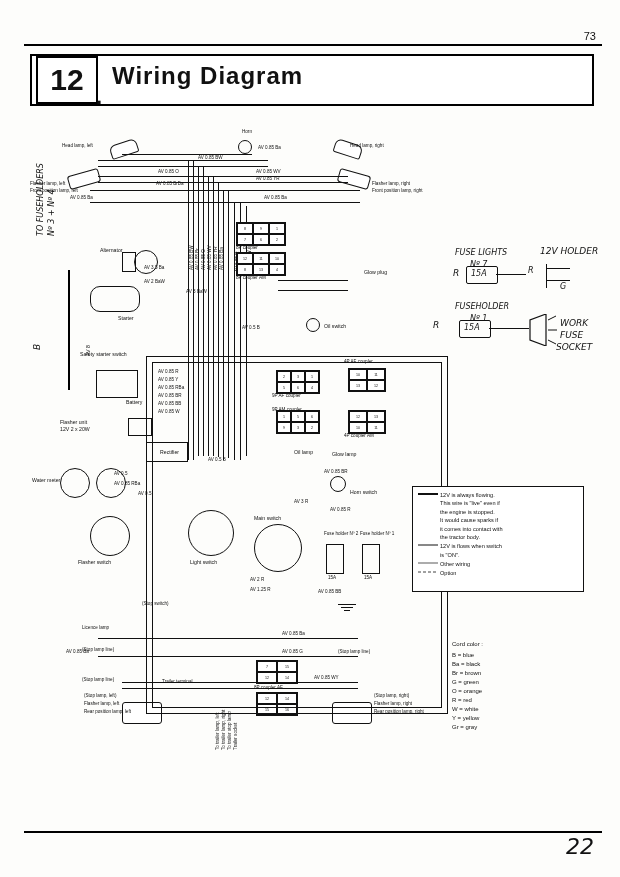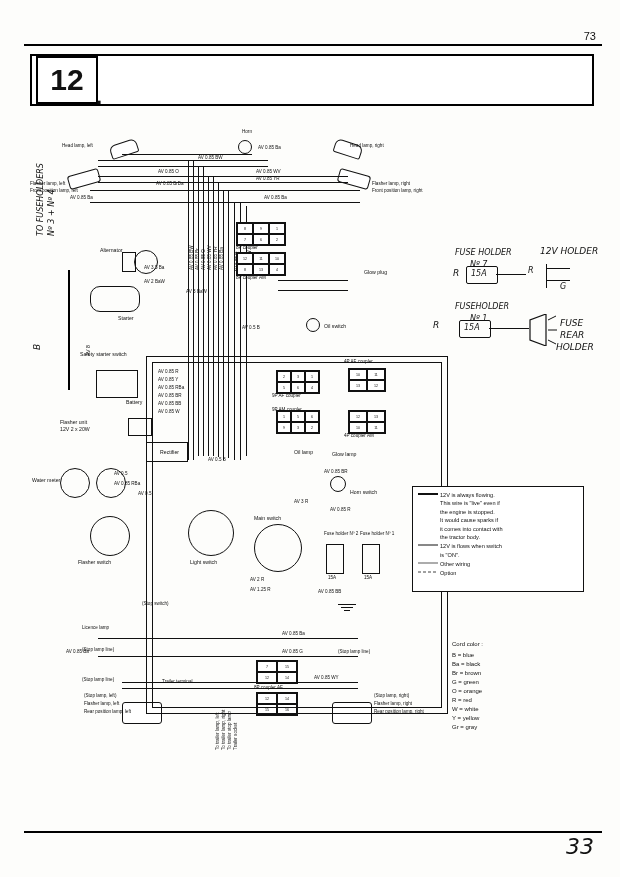--- a/index.html
+++ b/index.html
@@ -66,20 +66,21 @@
 <body>
 
 <div class="page">
 
   <div class="page-num-top">73</div>
   <div class="rule-top"></div>
 
   <div class="title-box"></div>
   <div class="chap-num">12</div>
   <div class="chap-dot">.</div>
+  <div class="title-text">Wiring  Diagram</div>
 
   <div class="mainframe">
 
     <div class="lamp" style="left:72px;top:22px;width:26px;height:12px;border-radius:6px 6px 2px 2px;transform:rotate(-18deg);"></div>
     <div class="lamp" style="left:296px;top:22px;width:26px;height:12px;border-radius:6px 6px 2px 2px;transform:rotate(18deg);"></div>
     <div class="circle" style="left:200px;top:20px;width:12px;height:12px;"></div>
 
     <div class="lbl" style="left:24px;top:24px;">Head lamp, left</div>
     <div class="lbl" style="left:312px;top:24px;">Head lamp, right</div>
     <div class="lbl" style="left:204px;top:10px;">Horn</div>
@@ -305,42 +306,42 @@
     <div class="lbl" style="left:212px;top:468px;">AV 1.25 R</div>
     <div class="lbl" style="left:280px;top:470px;">AV 0.85 BB</div>
     <div class="lbl" style="left:170px;top:338px;">AV 0.5 B</div>
     <div class="lbl" style="left:204px;top:206px;">AV 0.5 B</div>
 
     <div class="wire wh" style="left:300px;top:484px;width:18px;"></div>
     <div class="wire wh" style="left:303px;top:487px;width:12px;"></div>
     <div class="wire wh" style="left:306px;top:490px;width:6px;"></div>
   </div>
 
-  <div class="hand h8" style="left:455px;top:248px;">FUSE HOLDER</div>
+  <div class="hand h8" style="left:455px;top:248px;">FUSE LIGHTS</div>
   <div class="hand h8" style="left:470px;top:260px;">Nº 7</div>
   <div class="hand h9" style="left:540px;top:246px;">12V HOLDER</div>
   <div class="hand h9" style="left:453px;top:268px;">R</div>
   <div class="hbox" style="left:466px;top:266px;width:30px;height:16px;"></div>
   <div class="hand h8" style="left:471px;top:269px;">15A</div>
   <div class="harrow" style="left:496px;top:274px;width:30px;"></div>
   <div class="hand h8" style="left:528px;top:266px;">R</div>
   <div class="hand h8" style="left:560px;top:282px;">G</div>
   <div class="wire" style="left:546px;top:264px;width:1px;height:24px;background:#111;"></div>
   <div class="wire" style="left:546px;top:268px;width:24px;height:1px;background:#111;"></div>
   <div class="wire" style="left:546px;top:280px;width:24px;height:1px;background:#111;"></div>
 
   <div class="hand h8" style="left:455px;top:302px;">FUSEHOLDER</div>
   <div class="hand h8" style="left:470px;top:314px;">Nº 1</div>
   <div class="hand h9" style="left:433px;top:320px;">R</div>
   <div class="hbox" style="left:459px;top:320px;width:30px;height:16px;"></div>
   <div class="hand h8" style="left:464px;top:323px;">15A</div>
   <div class="harrow" style="left:489px;top:328px;width:40px;"></div>
-  <div class="hand h9" style="left:560px;top:318px;">FUSE</div>
-  <div class="hand h9" style="left:560px;top:330px;">REAR</div>
-  <div class="hand h9" style="left:556px;top:342px;">HOLDER</div>
+  <div class="hand h9" style="left:560px;top:318px;">WORK</div>
+  <div class="hand h9" style="left:560px;top:330px;">FUSE</div>
+  <div class="hand h9" style="left:556px;top:342px;">SOCKET</div>
   <svg style="position:absolute;left:528px;top:314px;" width="30" height="32">
     <polygon points="2,6 2,26 18,32 18,0" fill="none" stroke="#111" stroke-width="1.2"></polygon>
     <line x1="20" y1="6" x2="28" y2="2" stroke="#111" stroke-width="1"></line>
     <line x1="20" y1="16" x2="29" y2="16" stroke="#111" stroke-width="1"></line>
     <line x1="20" y1="26" x2="28" y2="30" stroke="#111" stroke-width="1"></line>
   </svg>
 
   <div class="hand h8" style="left:36px;top:236px;transform-origin:0 0;transform:rotate(-90deg);">TO FUSEHOLDERS</div>
   <div class="hand h8" style="left:47px;top:236px;transform-origin:0 0;transform:rotate(-90deg);">Nº 3 + Nº 4</div>
   <div class="hand h9" style="left:32px;top:350px;transform-origin:0 0;transform:rotate(-90deg);">B</div>
@@ -373,14 +374,14 @@
     <p>Br = brown</p>
     <p>G  = green</p>
     <p>O  = orange</p>
     <p>R  = red</p>
     <p>W  = white</p>
     <p>Y  = yellow</p>
     <p>Gr = gray</p>
   </div>
 
   <div class="rule-bottom"></div>
-  <div class="page-num-bottom">33</div>
+  <div class="page-num-bottom">22</div>
 </div>
 
 </body></html>

